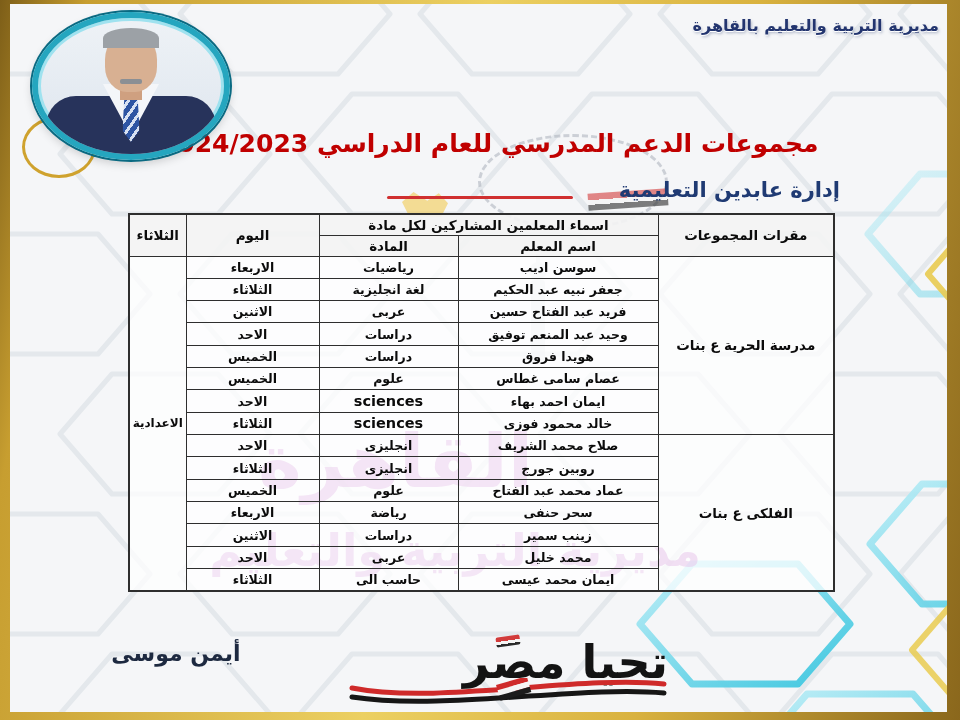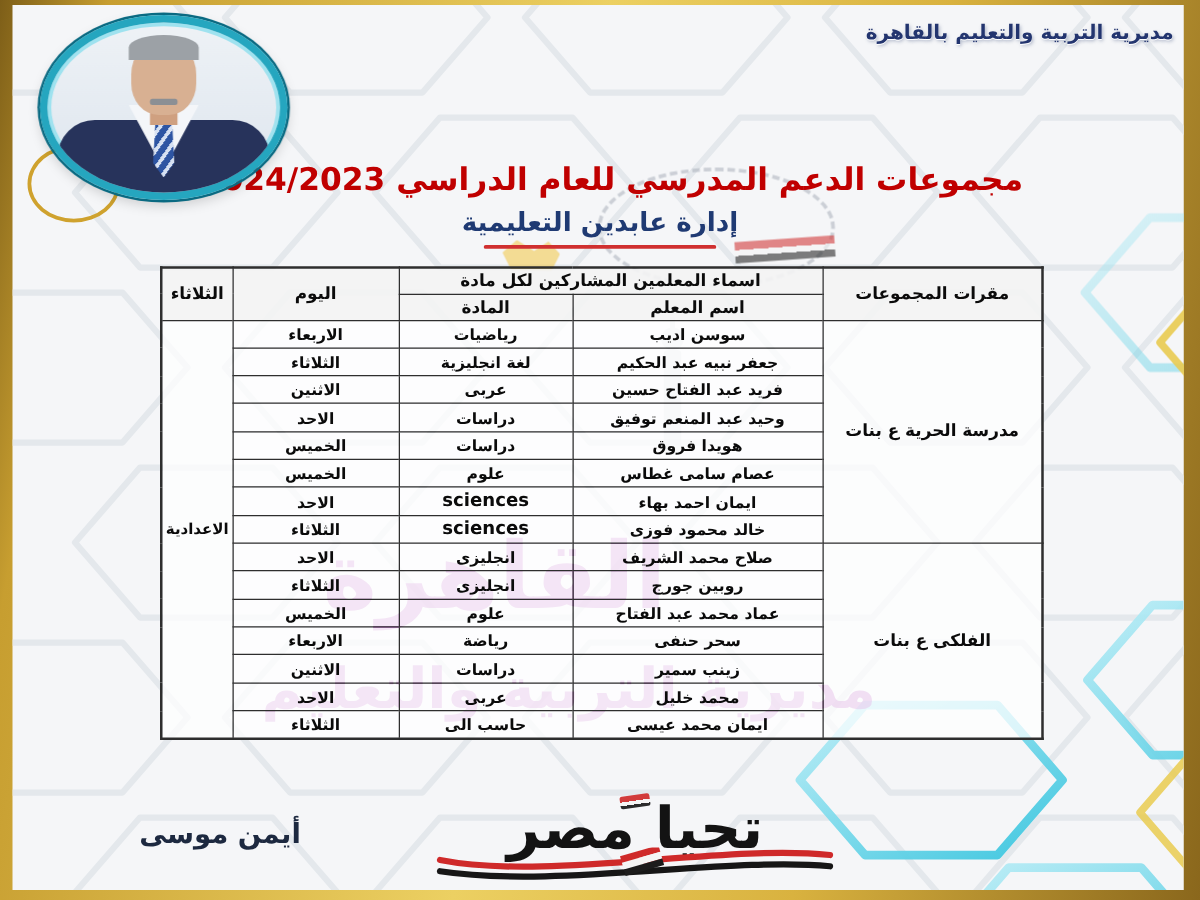--- a/index.html
+++ b/index.html
@@ -40,21 +40,21 @@
     background:#8b8f94;border-radius:2px;}
 
   
   .org{position:absolute;top:12px;right:8px;z-index:2;text-align:center;
     color:#23356f;font-weight:bold;
     text-shadow:0 1px 0 #fff,1px 2px 3px rgba(40,60,110,.35);}
   .org .l1{font-size:16px;}
   .org .l2{font-size:21px;margin-top:7px;}
   .title{position:absolute;left:110px;top:125px;width:720px;text-align:center;z-index:2;
     font-size:25px;font-weight:bold;color:#c00000;}
-  .subtitle{position:absolute;left:110px;top:162px;width:720px;text-align:center;z-index:2;
+  .subtitle{position:absolute;left:110px;top:174px;width:720px;z-index:2;
     font-size:21px;font-weight:bold;color:#1f3a73;}
   .subtitle-line{position:absolute;left:377px;top:192px;width:186px;height:3px;background:#d03030;z-index:2;border-radius:2px;}
 
   
   .wm-circle{position:absolute;left:468px;top:130px;width:190px;height:96px;
     border:3px dashed #a9b0ba;border-radius:50%;opacity:.55;z-index:1;}
   .wm-yellow{position:absolute;left:392px;top:188px;width:46px;height:25px;background:#f1c12f;opacity:.5;z-index:1;
     clip-path:polygon(0 40%,25% 0,55% 35%,80% 5%,100% 45%,85% 100%,15% 95%);}
   .wm-flag{position:absolute;left:578px;top:187px;width:80px;height:17px;z-index:1;opacity:.6;transform:rotate(-4deg);
     background:linear-gradient(180deg,#d23b3b 0 38%,#f5f5f5 38% 66%,#2b2b2b 66% 100%);}
@@ -72,25 +72,25 @@
     border:2px solid #2e2e2e;}
   .sched th,.sched td{border:1px solid #2e2e2e;text-align:center;vertical-align:middle;
     font-weight:bold;color:#0b0b0b;padding:0 2px;overflow:hidden;white-space:nowrap;}
   .sched th{background:rgba(243,243,243,.92);font-size:13.5px;height:21px;}
   .sched td{background:rgba(255,255,255,.78);font-size:12.5px;height:20px;}
   .sched td.loc{font-size:13.5px;background:rgba(255,255,255,.72);margin-left:25px;}
   .sched td.stage{font-size:12px;background:rgba(255,255,255,.72);}
   .sched td.latin{font-size:14.5px;margin-top:20px;}
 
   
-  .sign{position:absolute;left:14px;top:651px;width:304px;text-align:center;z-index:2;
+  .sign{position:absolute;left:14px;top:637px;width:304px;text-align:center;z-index:2;
     color:#1d2940;font-weight:bold;}
   .sign .name{font-size:22px;}
   .sign .role{font-size:19px;margin-top:4px;}
-  .logo{position:absolute;left:338px;top:634px;width:320px;text-align:center;z-index:2;}
+  .logo{position:absolute;left:338px;top:634px;width:320px;z-index:2;}
   .logo-text{font-size:46px;font-weight:bold;color:#131313;line-height:1.05;}
   .logo-flag-top{position:absolute;left:148px;top:-2px;width:24px;height:10px;z-index:3;transform:rotate(-8deg);
     background:linear-gradient(180deg,#d23b3b 0 45%,#f5f5f5 45% 75%,#2b2b2b 75% 100%);border-radius:2px;}
   .logo-swoosh{display:block;margin:-8px auto 0;}
 </style>
 </head>
 <body>
 
 <div class="frame">
   <div class="canvas">

